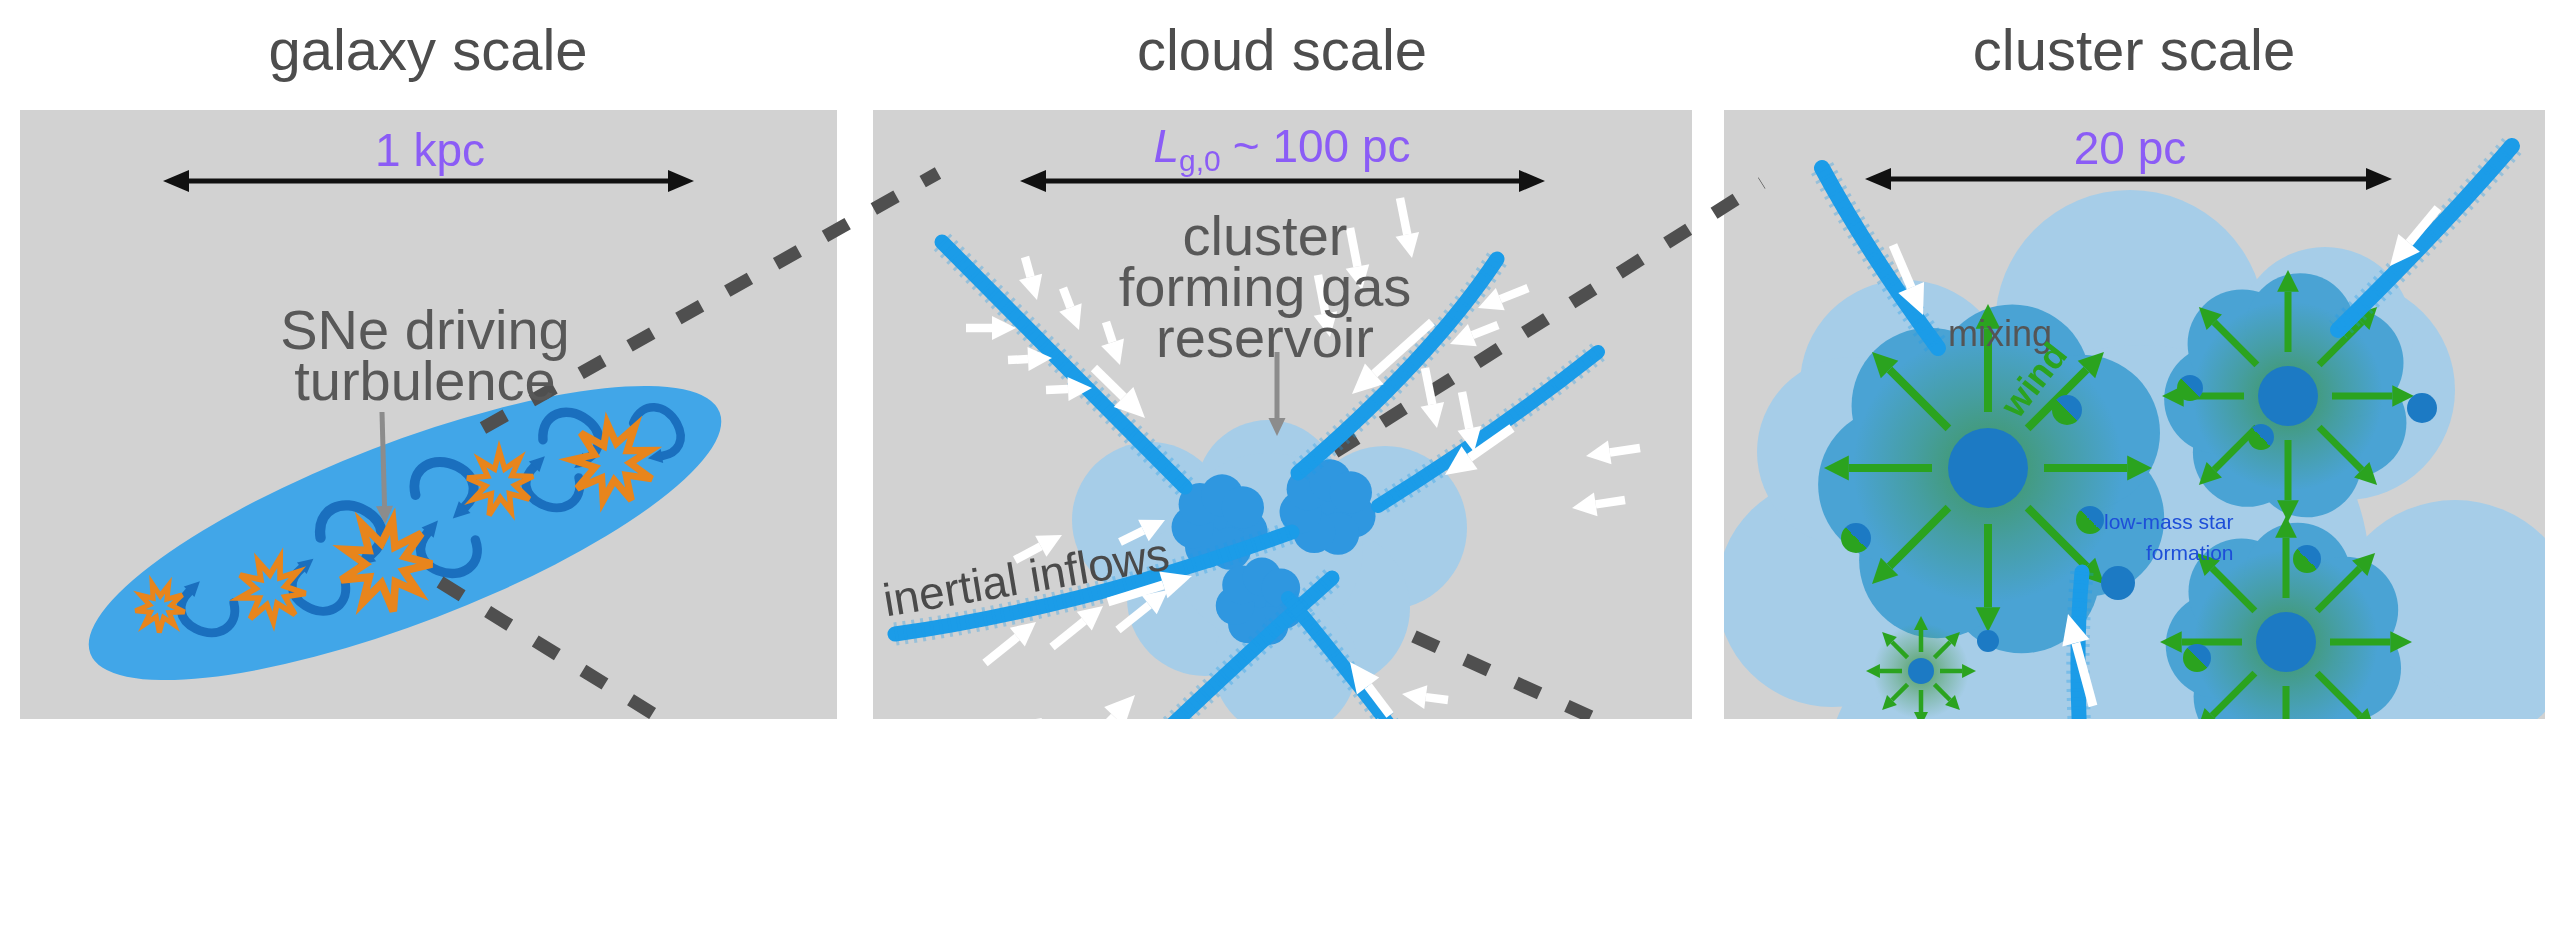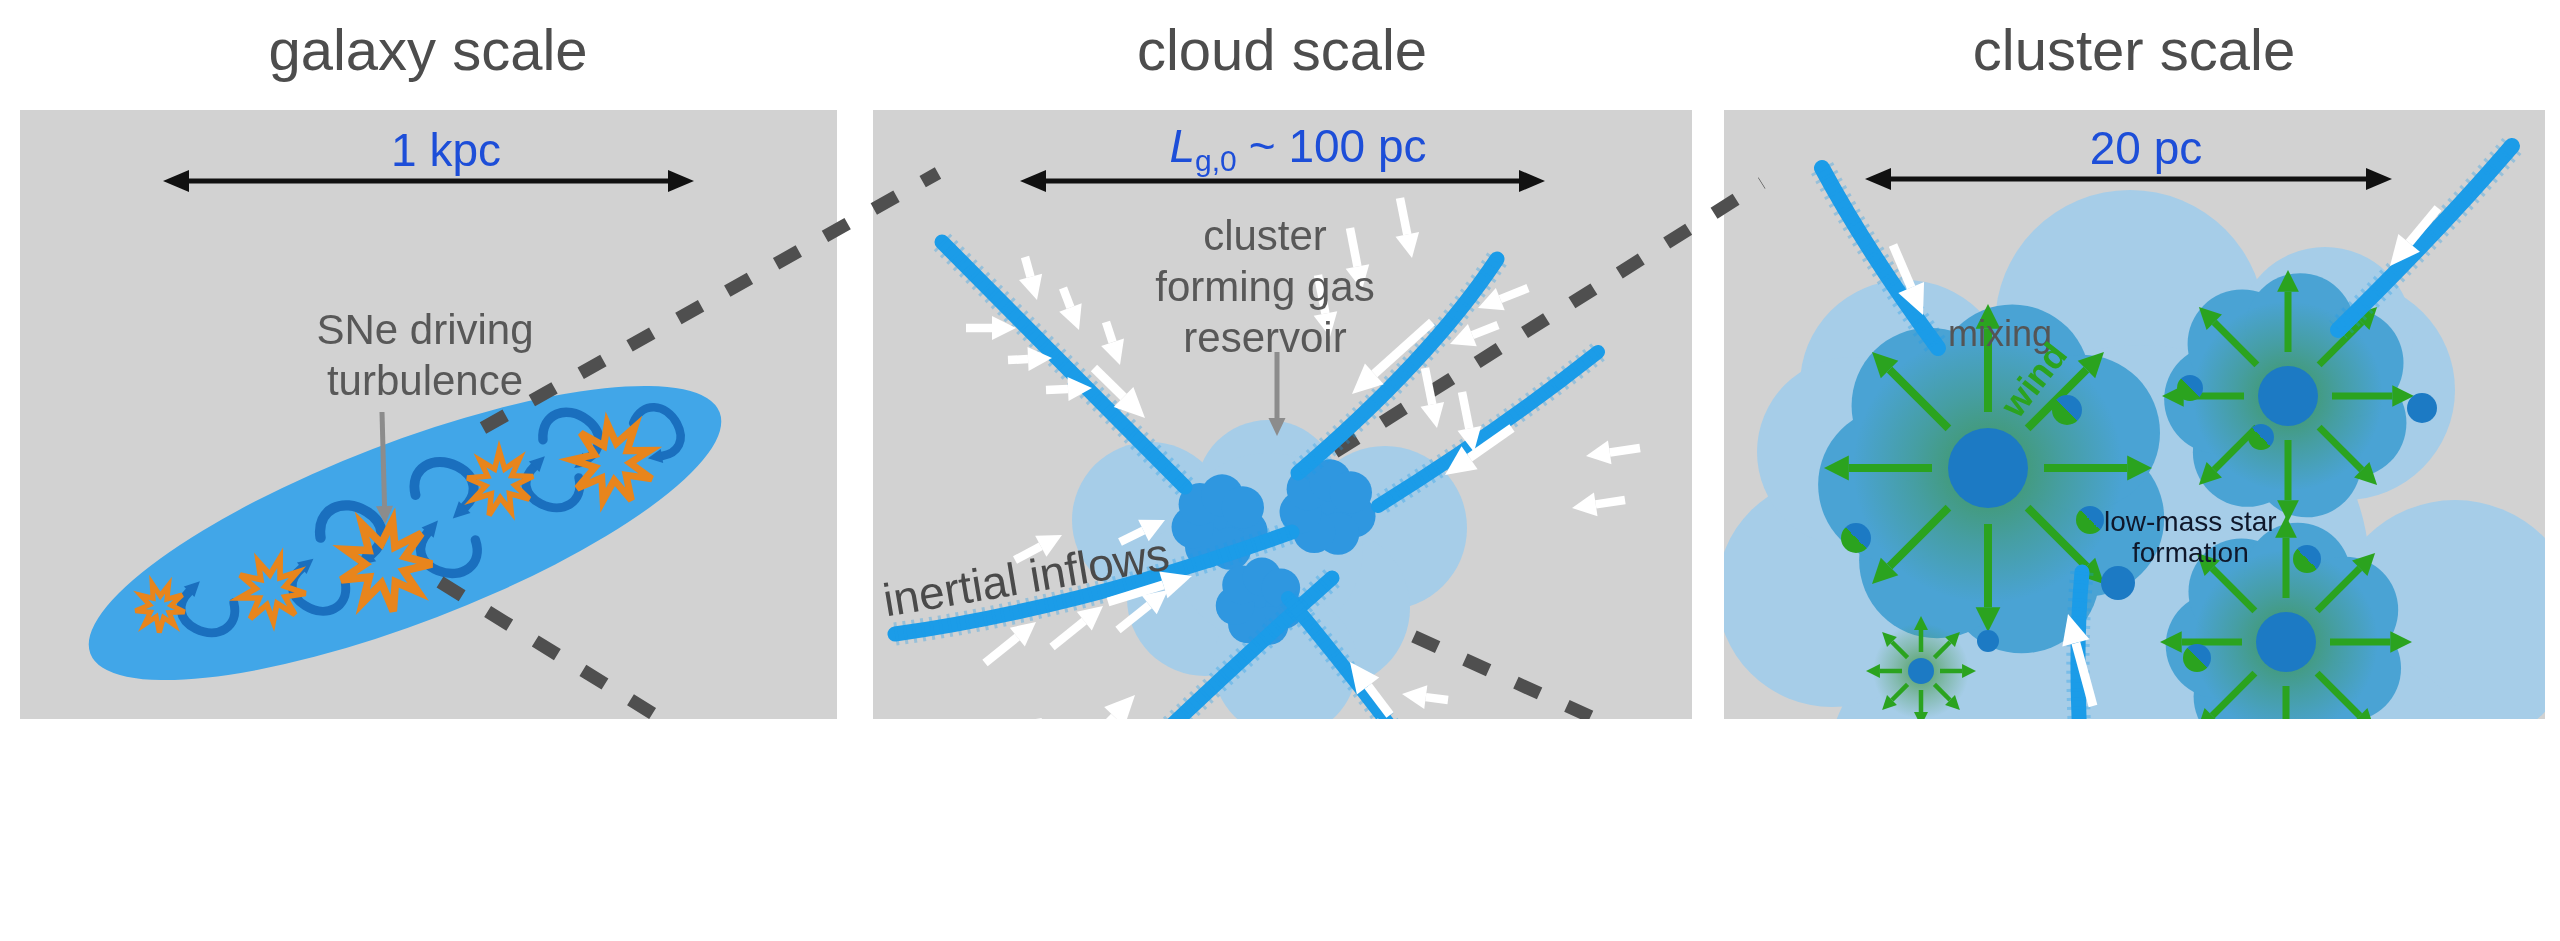--- a/index.html
+++ b/index.html
@@ -1,28 +1,28 @@
 <!DOCTYPE html>
 <html><head>
 <meta charset="utf-8">
 <style>
   html,body{margin:0;padding:0;background:#fff;font-family:"Liberation Sans",sans-serif;}
   #stage{position:relative;width:2560px;height:719px;background:#ffffff;overflow:hidden;}
   #scene{position:absolute;left:0;top:0;}
   .lbl{position:absolute;white-space:nowrap;color:#4d4d4d;}
   .title{font-size:58px;color:#4d4d4d;transform:translateX(-50%);}
-  .scale-lbl{font-size:46px;color:#1d4ed8;transform:translate(-50%,-50%);margin-left:16px;}
+  .scale-lbl{font-size:46px;color:#8b5cf6;transform:translate(-50%,-50%);}
   .scale-lbl .sub{font-size:30px;vertical-align:-9px;}
   .scale-lbl .ital{font-style:italic;}
   .scale-lbl .rest{margin-left:12px;}
-  .ann{font-size:42px;color:#585858;text-align:center;transform:translateX(-50%);line-height:51px;}
+  .ann{font-size:56px;color:#585858;text-align:center;transform:translateX(-50%);line-height:51px;}
   .inflows{font-size:46px;color:#4a4a4a;transform:translate(-50%,-50%) rotate(-9.5deg);}
   .mixing{font-size:36px;color:#555;transform:translate(-50%,-50%);}
   .wind{font-size:36px;font-weight:bold;color:#2ba31f;transform:translate(-50%,-50%) rotate(-52deg);}
-  .lowmass{font-size:28px;line-height:31px;color:#0f172a;text-align:center;}
+  .lowmass{font-size:21px;line-height:31px;color:#1d4ed8;text-align:right;}
 </style>
 </head>
 <body>
 
 <div id="stage">
 
   <svg id="scene" width="2560" height="941" viewBox="0 0 2560 941">
     <defs>
       <clipPath id="clipL">
           <rect x="20" y="110" width="817" height="820"></rect>

